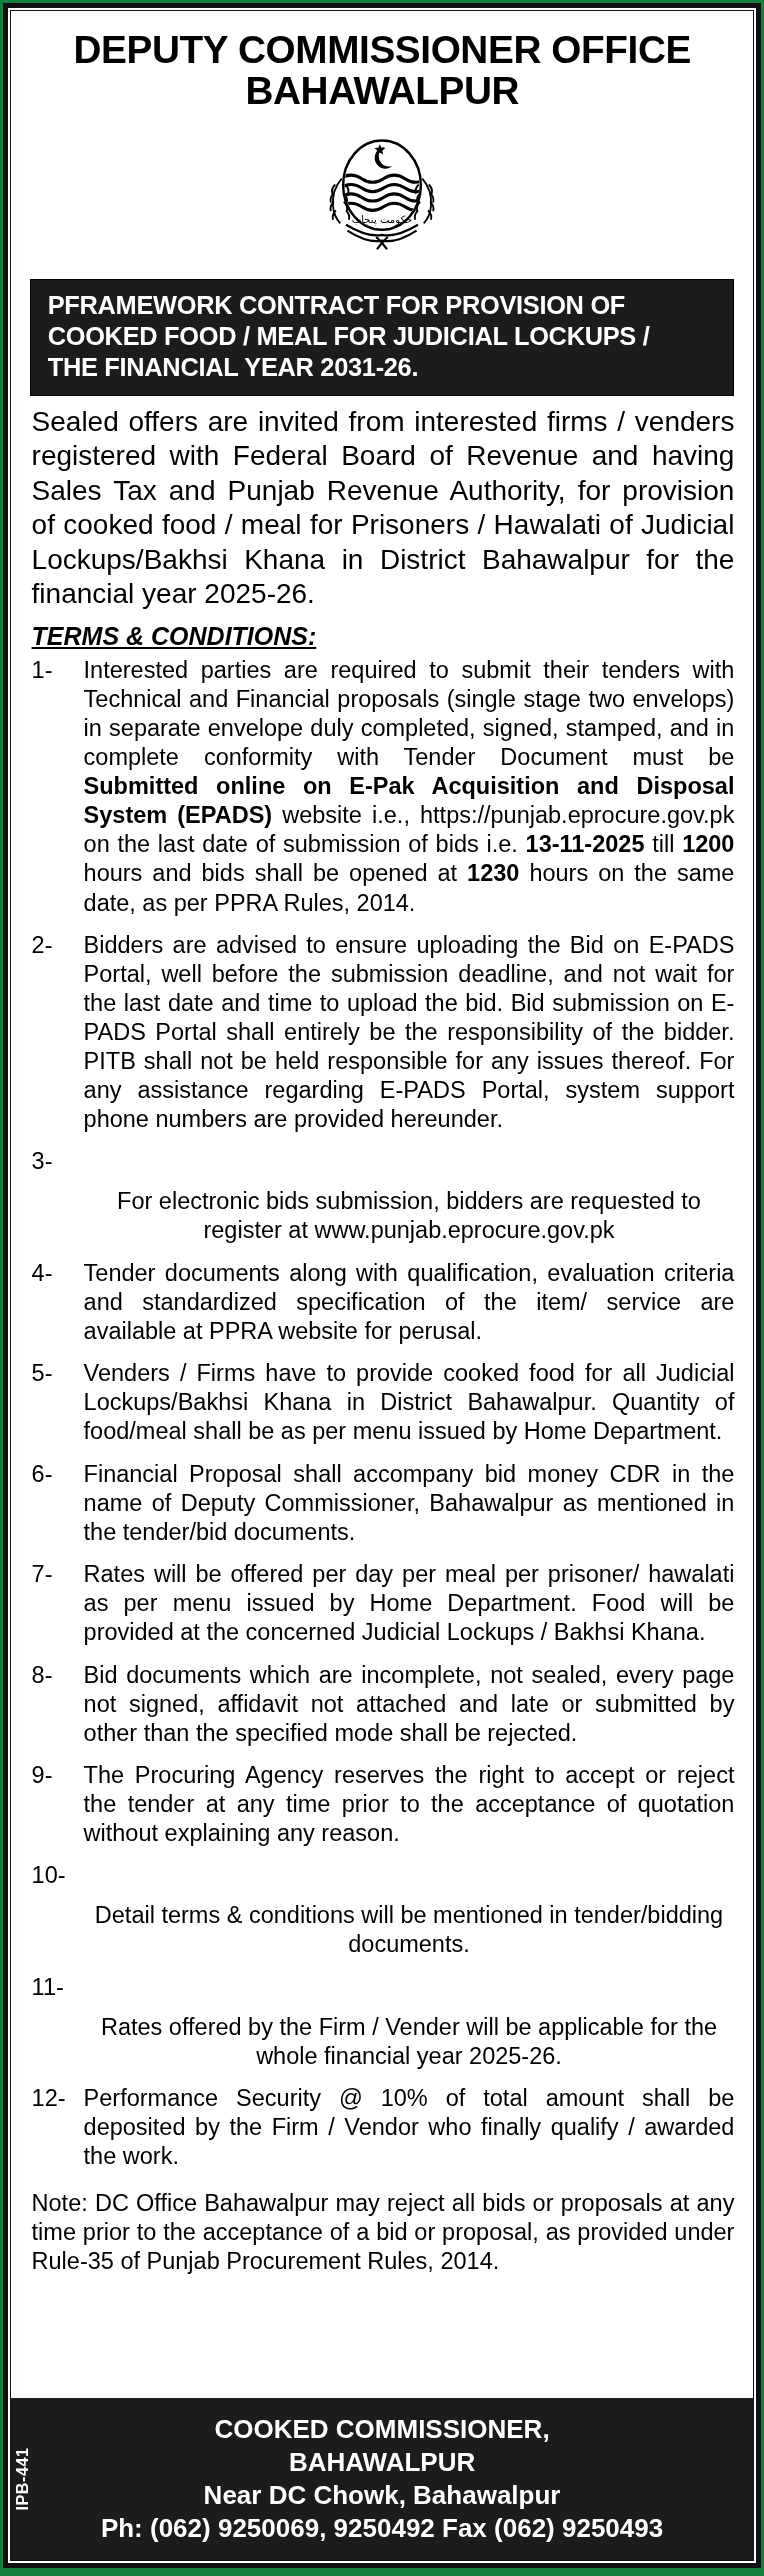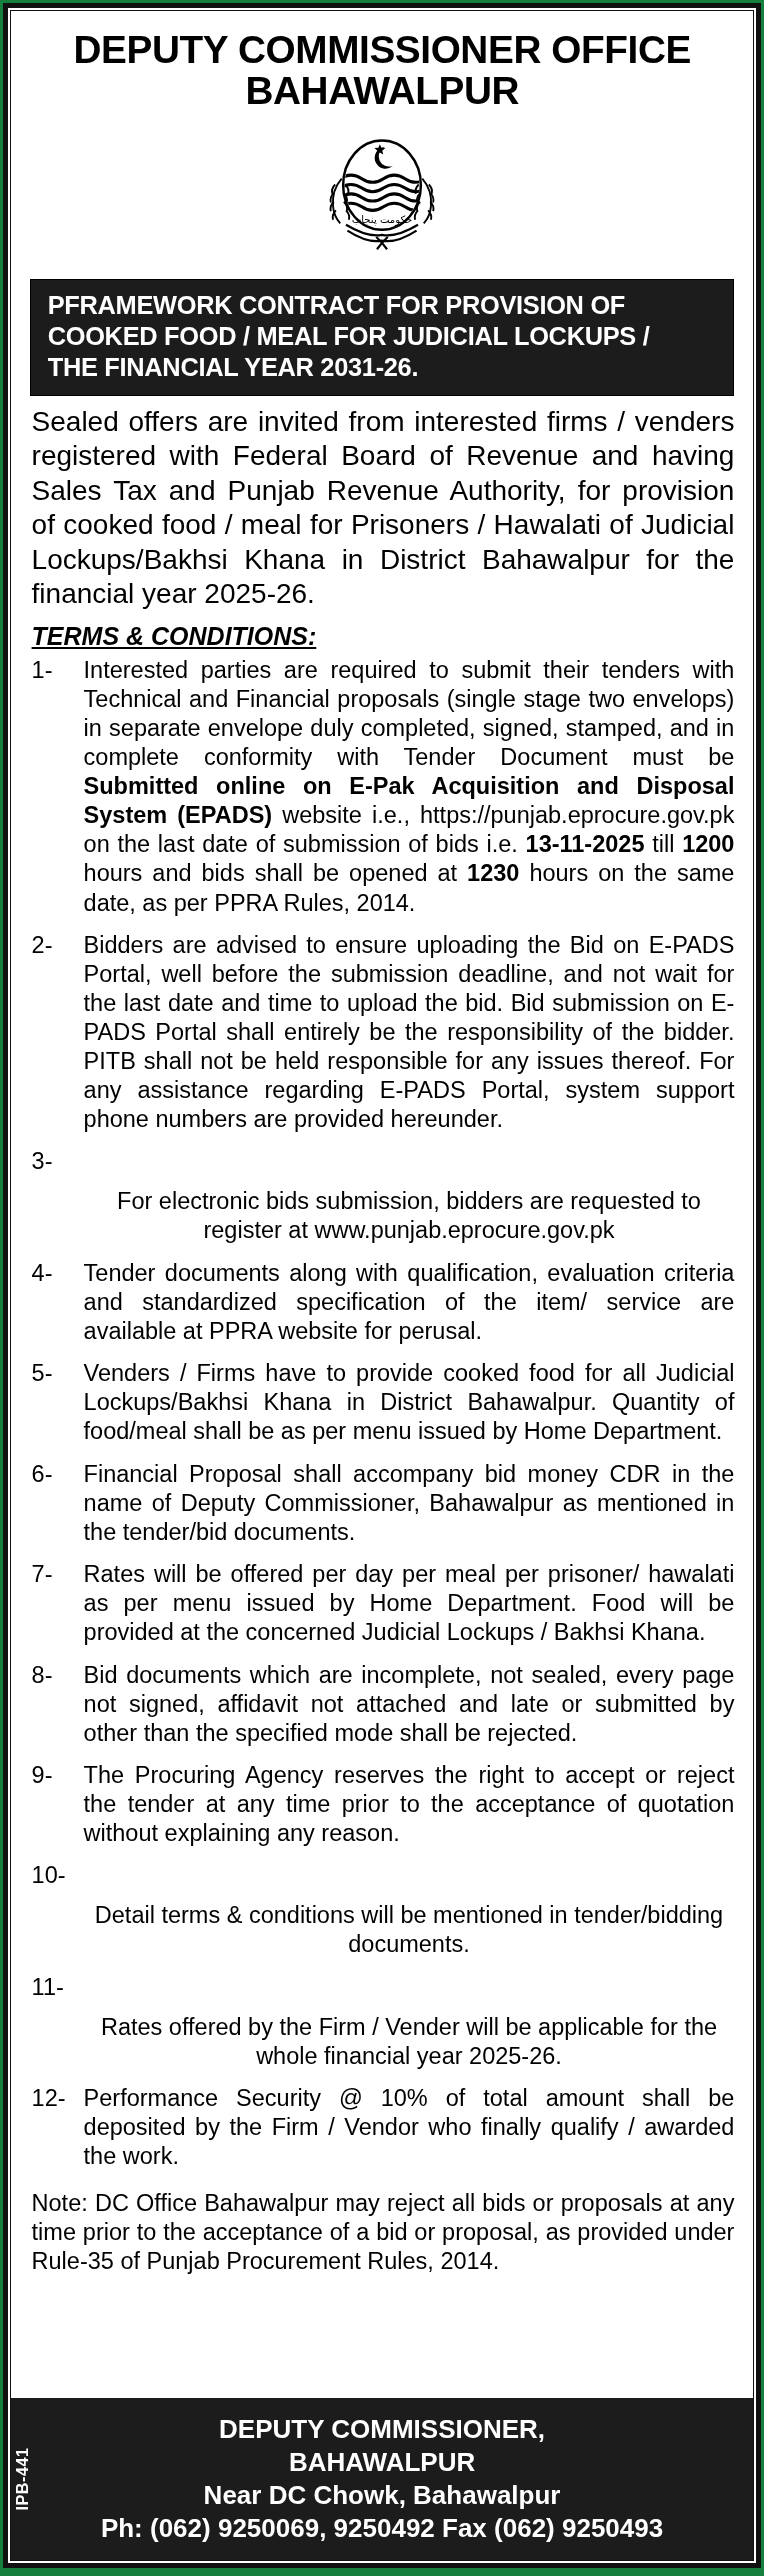--- a/index.html
+++ b/index.html
@@ -268,21 +268,21 @@
             <span class="txt"><span>Performance Security @ 10% of total amount shall be deposited by the Firm / Vendor who finally qualify / awarded the work.</span></span>
           </li>
         </ol>
 
       <p class="note">
         <b>Note:</b><span> DC Office Bahawalpur may reject all bids or proposals at any time prior to the acceptance of a bid or proposal, as provided under Rule-35 of Punjab Procurement Rules, 2014.</span>
       </p>
 
       <div class="footer">
         <span class="refcode">IPB-441</span>
-        <span class="footer-line f1">DEPUTY COMMISSIONER,</span>
+        <span class="footer-line f1">COOKED COMMISSIONER,</span>
         <span class="footer-line f2">BAHAWALPUR</span>
         <span class="footer-line f3">Near DC Chowk, Bahawalpur</span>
         <span class="footer-line f4">Ph: (062) 9250069, 9250492 Fax (062) 9250493</span>
       </div>
 
     </div>
   </div>
 </div>
 
 

